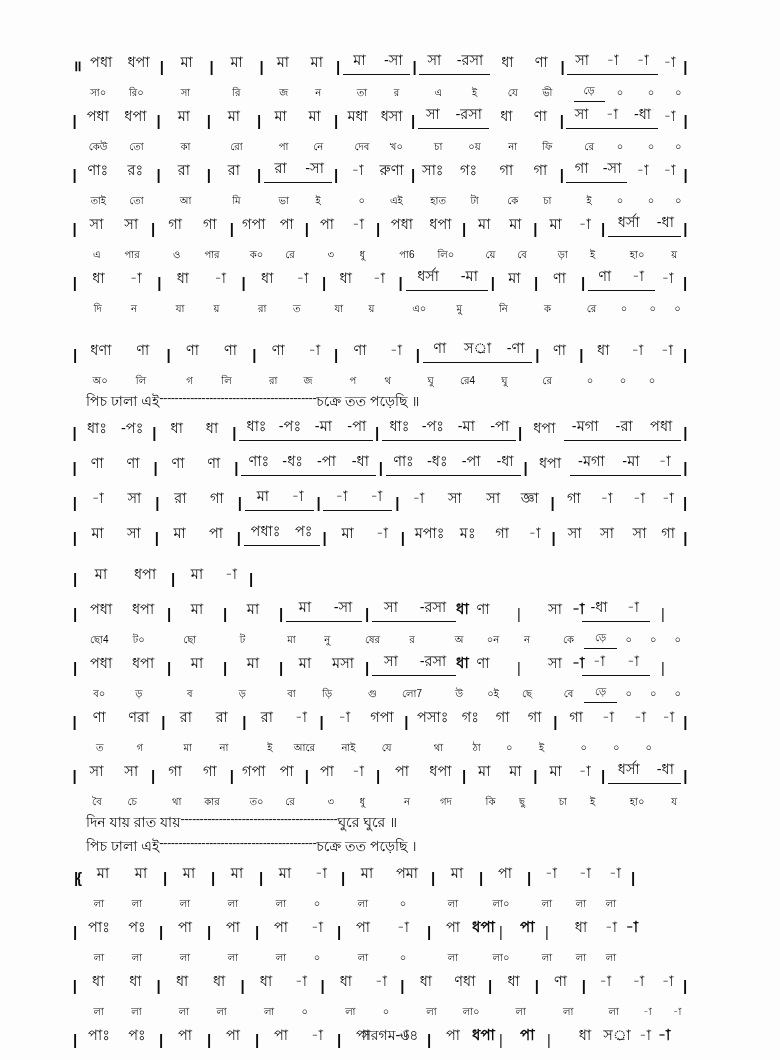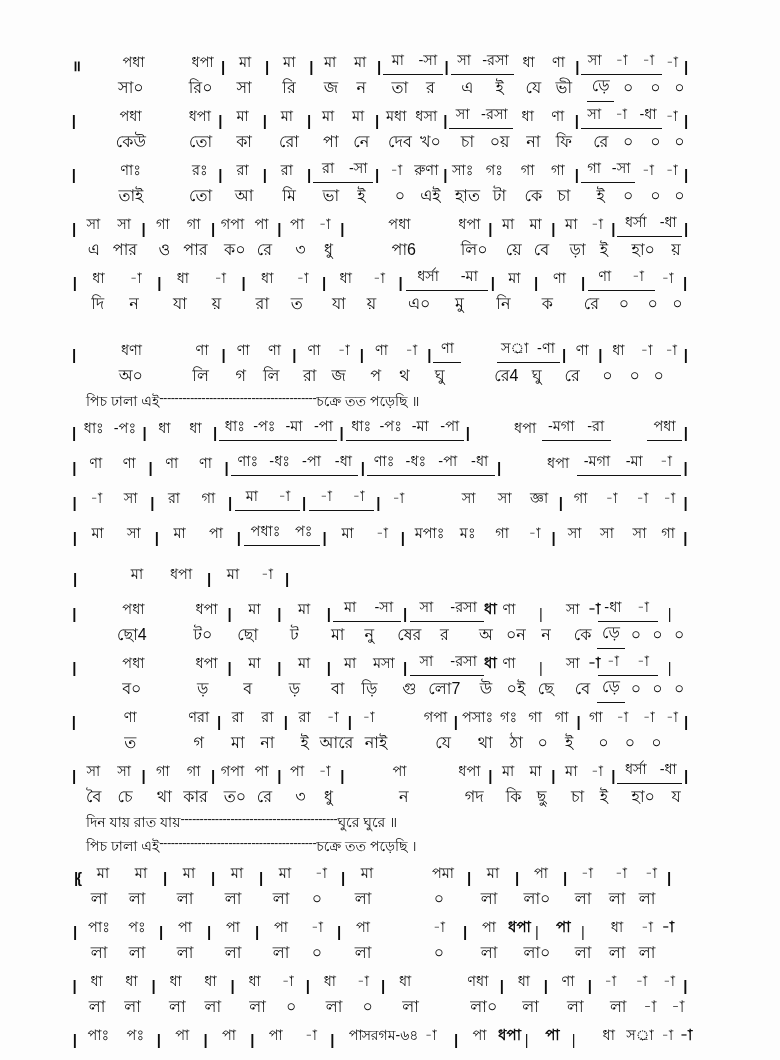--- a/index.html
+++ b/index.html
@@ -50,25 +50,25 @@
     font-size: 15px;
   }
   .bar.dbl { width: 14px; letter-spacing: -2px; }
   .u { border-bottom: 1.3px solid #111; padding-bottom: 1px; }
 
   
   .w26 { width: 26px; }
   .w30 { width: 30px; }
   .w34 { width: 34px; }
   .w38 { width: 38px; }
-  .w42 { width: 42px; margin-left: 36px; }
+  .w42 { width: 42px; }
   .w46 { width: 46px; }
 
   .lyric {
-    font-size: 16px;
+    font-size: 10px;
   }
 
   .gap-8 { height: 8px; }
   .gap-14 { height: 14px; }
   .gap-18 { height: 18px; }
 
   .label-line {
     font-size: 14px;
     padding-left: 16px;
     height: 24px;

